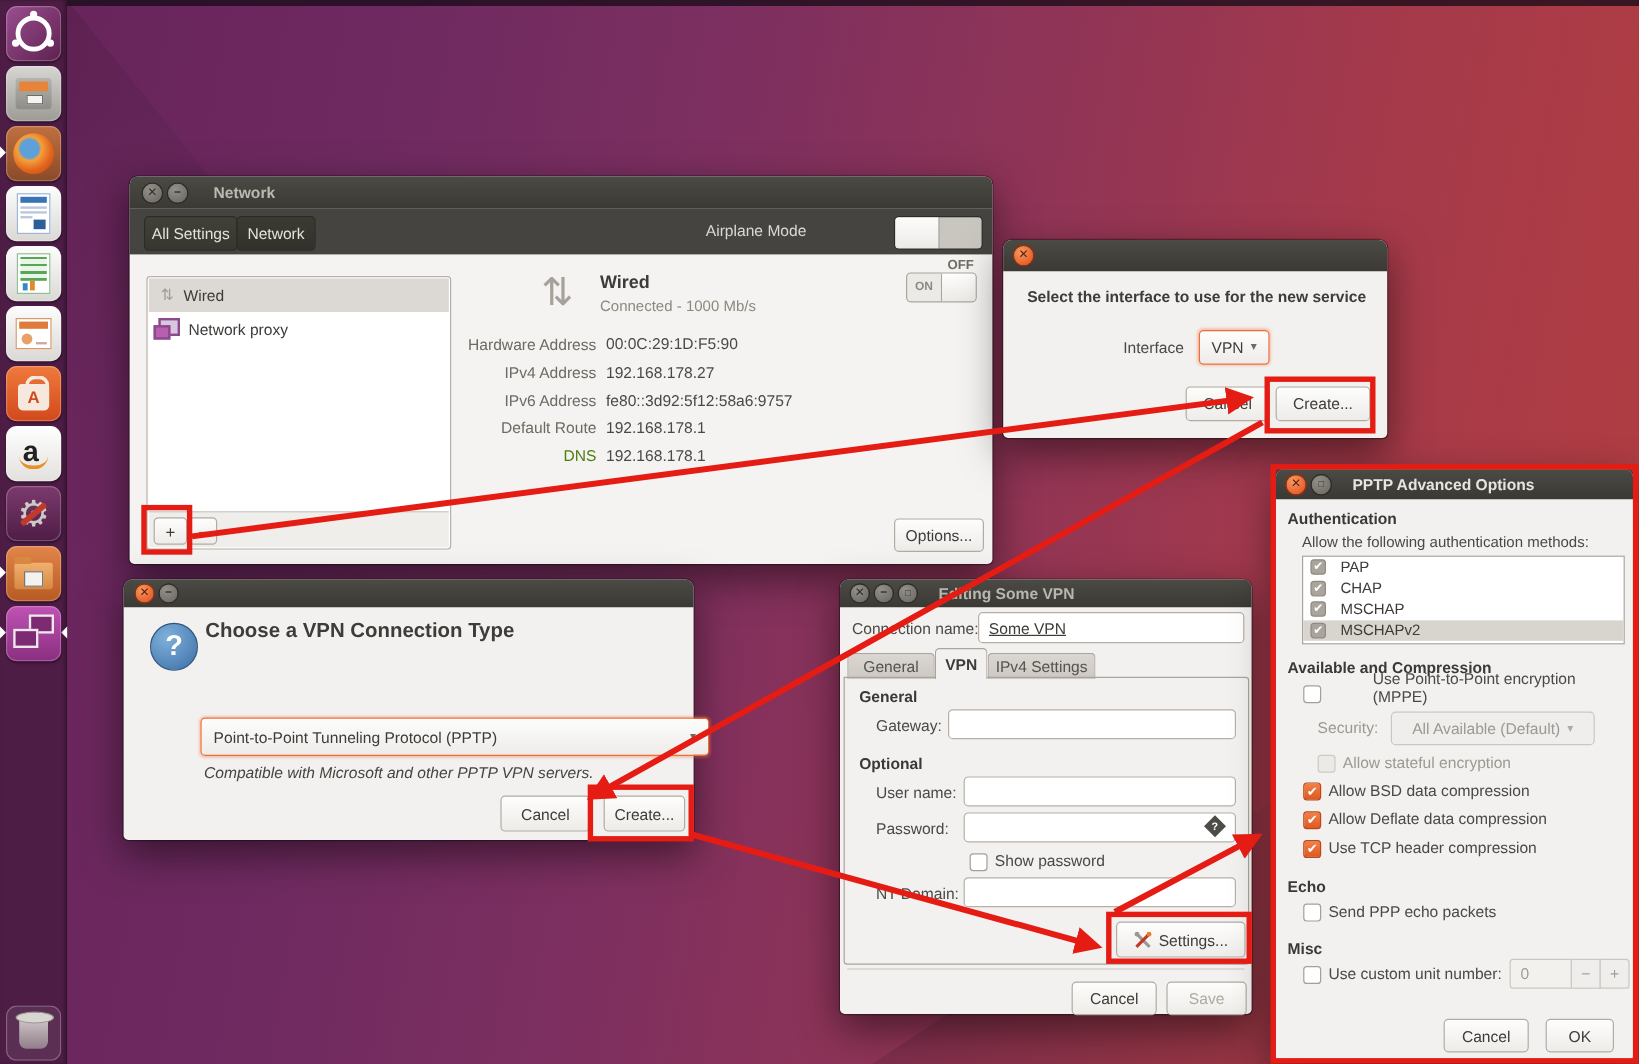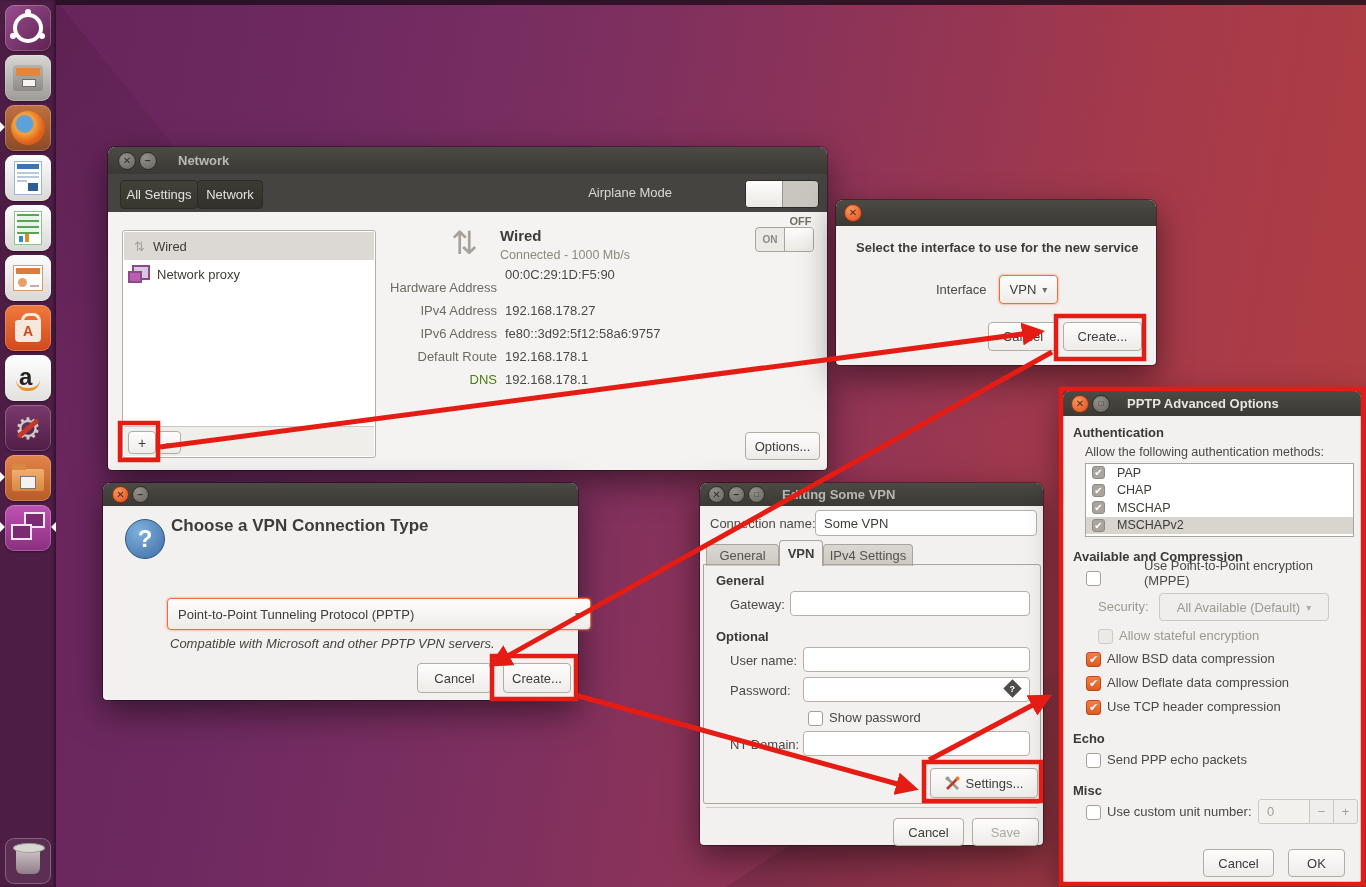--- a/index.html
+++ b/index.html
@@ -180,21 +180,21 @@
 
   <span style="position:absolute;left:343px;top:77px;font-size:32px;color:#a6a29a;">⇅</span>
   <div style="position:absolute;left:392px;top:80px;font-weight:bold;font-size:15px;">Wired</div>
   <div style="position:absolute;left:392px;top:101px;font-size:12.5px;color:#8d897f;">Connected - 1000 Mb/s</div>
   <div style="position:absolute;left:647px;top:80px;width:57px;height:23px;border:1px solid #aaa49c;border-radius:4px;background:#eceae6;display:flex;">
     <div style="flex:1;display:flex;align-items:center;justify-content:center;font-size:10px;font-weight:bold;color:#8e8a82;">ON</div>
     <div style="width:28px;background:linear-gradient(#fdfdfc,#eceae6);border-left:1px solid #aaa49c;border-radius:0 3px 3px 0;"></div>
   </div>
   <div>
     <span class="lbl" style="left:281px;top:133px;width:108px;text-align:right;color:#6e6a63;">Hardware Address</span>
-    <span class="lbl" style="left:397px;top:120px;">00:0C:29:1D:F5:90</span>
+    <span class="lbl" style="left:397px;top:132px;">00:0C:29:1D:F5:90</span>
     <span class="lbl" style="left:281px;top:156px;width:108px;text-align:right;color:#6e6a63;">IPv4 Address</span>
     <span class="lbl" style="left:397px;top:156px;">192.168.178.27</span>
     <span class="lbl" style="left:281px;top:179px;width:108px;text-align:right;color:#6e6a63;">IPv6 Address</span>
     <span class="lbl" style="left:397px;top:179px;">fe80::3d92:5f12:58a6:9757</span>
     <span class="lbl" style="left:281px;top:202px;width:108px;text-align:right;color:#6e6a63;">Default Route</span>
     <span class="lbl" style="left:397px;top:202px;">192.168.178.1</span>
     <span class="lbl" style="left:281px;top:225px;width:108px;text-align:right;color:#4d7c0f;">DNS</span>
     <span class="lbl" style="left:397px;top:225px;">192.168.178.1</span>
   </div>
   <div class="btn" style="left:637px;top:285px;width:73px;height:26px;">
@@ -243,21 +243,21 @@
 </div>
 
 <div class="window" style="left:700px;top:483px;width:343px;height:362px;">
   <div class="titlebar" style="height:23px;font-size:13px;">
     <span class="wbtn grey" style="margin-left:8px;width:15px;height:15px;">✕</span>
     <span class="wbtn grey" style="width:15px;height:15px;">−</span>
     <span class="wbtn grey" style="width:15px;height:15px;font-size:8px;">□</span>
     <span style="margin-left:14px;color:#b9b6af;">Editing Some VPN</span>
   </div>
   <span class="lbl" style="left:10px;top:33px;">Connection name:</span>
-  <input class="entry" style="left: 115px; top: 27px; width: 222px; height: 26px;" value="Some VPN">
+  <input class="entry" style="left: 115px; top: 27px; width: 222px; height: 26px; text-decoration: underline;" value="Some VPN">
 
   <div style="position:absolute;left:6px;top:61px;width:71px;height:21px;background:linear-gradient(#dad7d2,#ccc9c3);border:1px solid #aaa49c;border-bottom:none;border-radius:4px 4px 0 0;display:flex;align-items:center;justify-content:center;color:#55524c;">
       <span>General</span>
     </div>
   <div style="position:absolute;left:79px;top:57px;width:42px;height:25px;background:#f2f1ef;border:1px solid #aaa49c;border-bottom:none;border-radius:4px 4px 0 0;display:flex;align-items:center;justify-content:center;font-weight:bold;z-index:2;">
       <span>VPN</span>
     </div>
   <div style="position:absolute;left:123px;top:61px;width:88px;height:21px;background:linear-gradient(#dad7d2,#ccc9c3);border:1px solid #aaa49c;border-bottom:none;border-radius:4px 4px 0 0;display:flex;align-items:center;justify-content:center;color:#55524c;">
       <span>IPv4 Settings</span>
     </div>

